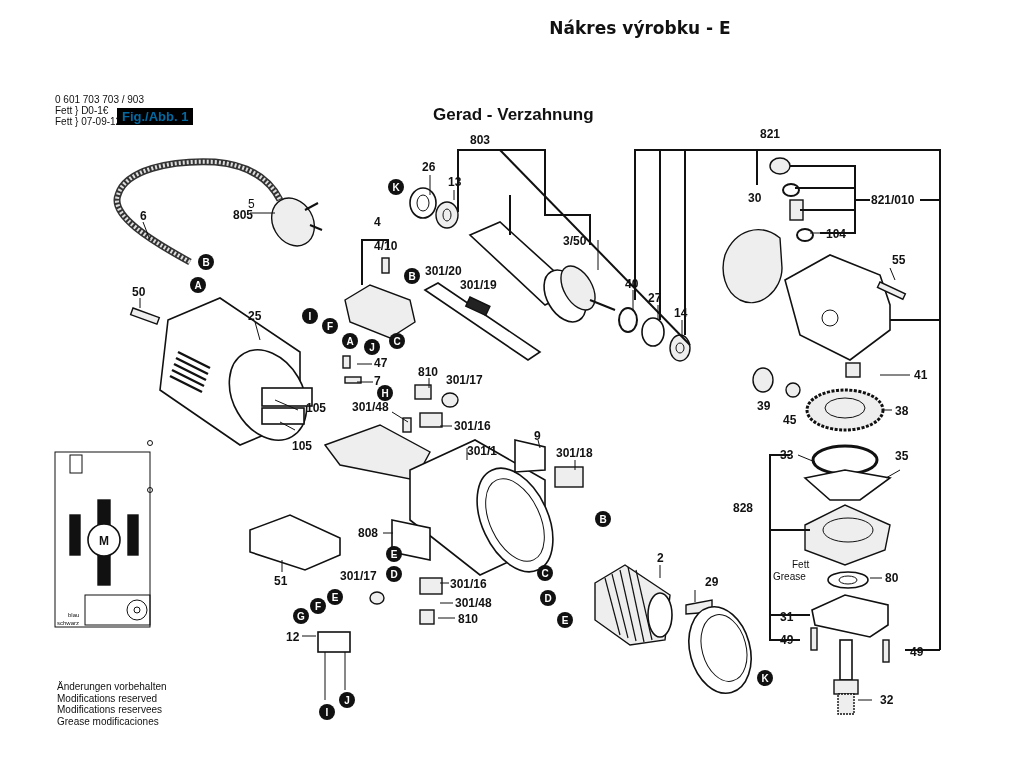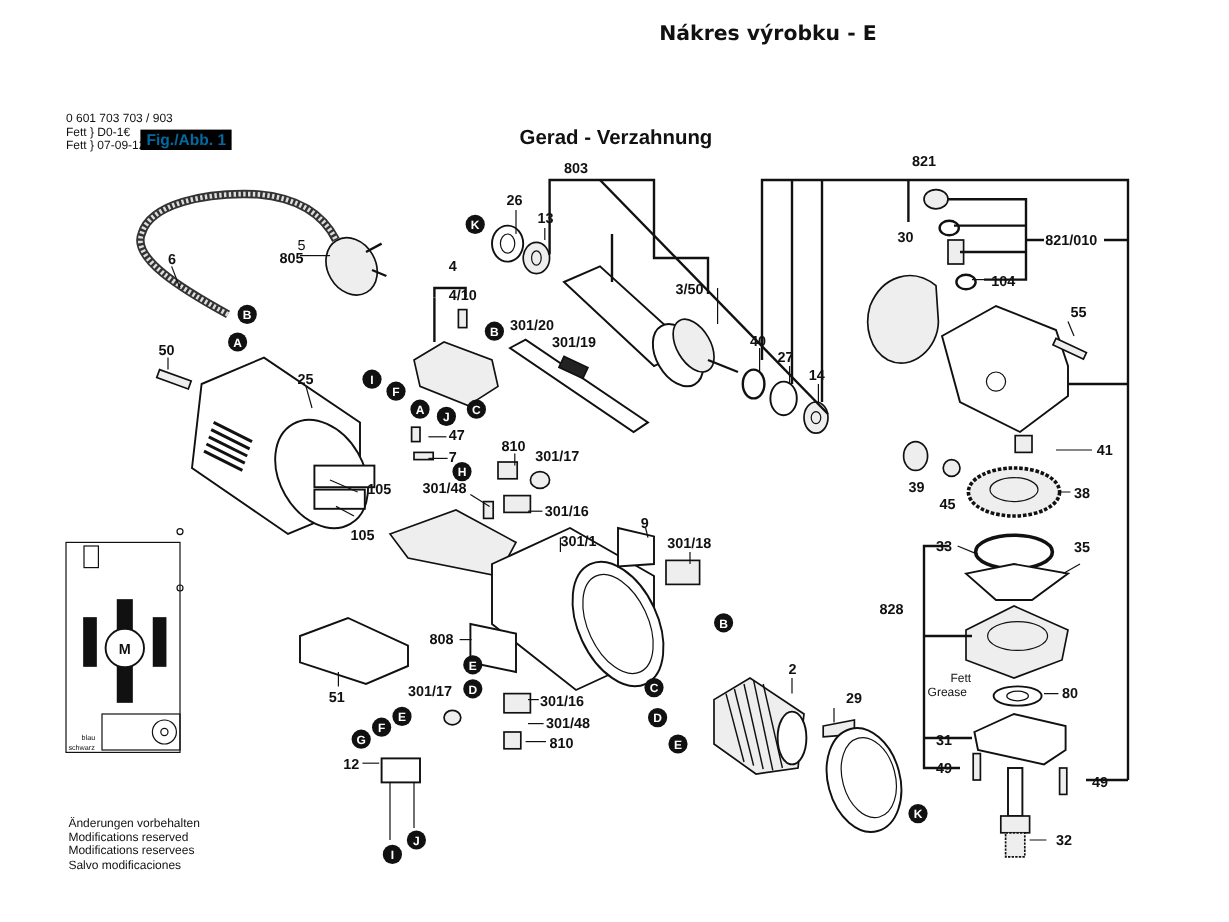--- a/index.html
+++ b/index.html
@@ -34,21 +34,21 @@
   <div class="row">0 601 703 703 / 903</div>
   <div class="row"><span>Fett</span> } <span>D0-1€</span></div>
   <div class="row"><span>Fett</span> } <span>07-09-12</span></div>
 </div>
 <div class="abs fig-badge">Fig./Abb. 1</div>
 
 <div class="abs notes">
   <div>Änderungen vorbehalten</div>
   <div>Modifications reserved</div>
   <div>Modifications reservees</div>
-  <div>Salvo modificaciones</div>
+  <div>Grease modificaciones</div>
 </div>
 
 <svg class="diagram" width="1024" height="768" viewBox="0 0 1024 768">
 
   <g>
     <path d="M190 262 C150 240,110 215,118 195 C125 170,170 160,215 162 C250 165,270 180,280 200" class="brk" style="stroke-width:7;stroke:#333"></path>
     <path d="M190 262 C150 240,110 215,118 195 C125 170,170 160,215 162 C250 165,270 180,280 200" style="stroke:#ddd;stroke-width:4;fill:none;stroke-dasharray:2 2"></path>
   </g>
   <g>
     <ellipse cx="293" cy="222" rx="20" ry="25" class="part-g" transform="rotate(-30 293 222)"></ellipse>

